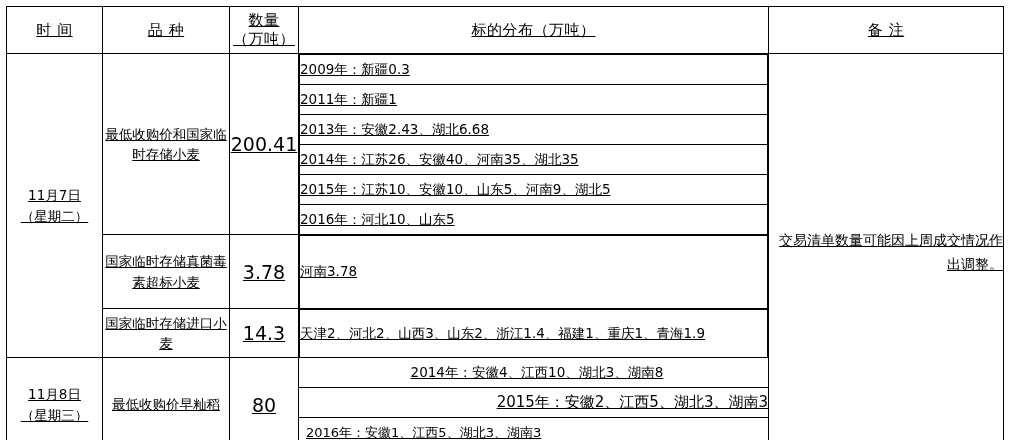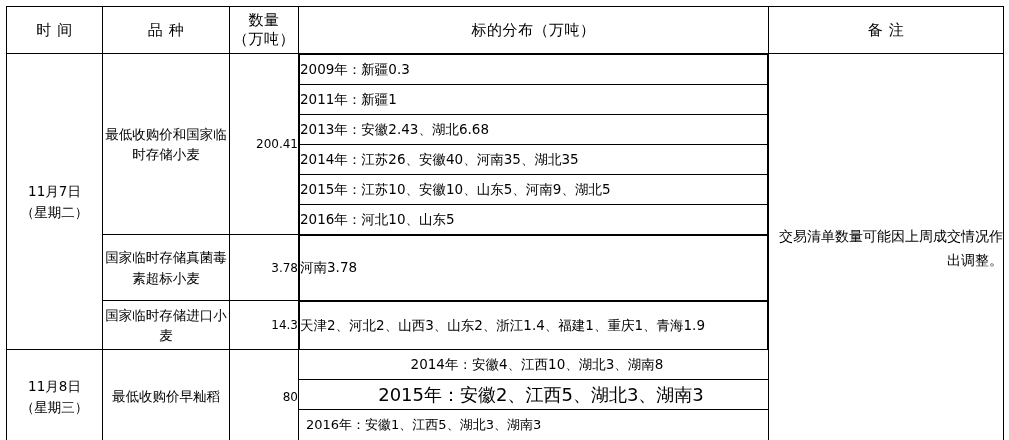--- a/index.html
+++ b/index.html
@@ -10,20 +10,21 @@
   body {
     font-family: "DejaVu Sans", "Liberation Sans", sans-serif;
     color: #000000;
   }
   .sheet {
     width: 1009px;
     height: 440px;
     position: relative;
     box-sizing: border-box;
     padding: 6px 6px 6px 6px;
+    text-decoration: underline;
   }
   table.grid {
     border-collapse: collapse;
     table-layout: fixed;
     width: 997px;
     border: 1px solid #000;
   }
   table.grid td, table.grid th {
     border: 1px solid #000;
     padding: 0;
@@ -50,22 +51,22 @@
   .cell-variety {
     text-align: center;
     font-size: 13.5px;
     line-height: 1.5;
     padding: 4px 6px 4px 8px;
   }
   .cell-variety.ctr {
     text-align: center;
   }
   .cell-qty {
-    text-align: right;
-    font-size: 12px;
+    text-align: center;
+    font-size: 19px;
   }
   .cell-note {
     text-align: right;
     font-size: 14px;
     font-weight: bold;
     line-height: 1.7;
     padding: 0 14px;
   }
   
   .dist {
@@ -151,21 +152,21 @@
         </td>
         <td class="cell-note" rowspan="7">交易清单数量可能因上周成交情况作出调整。</td>
       </tr>
       <tr>
         <td class="cell-variety ctr">国家临时存储真菌毒素超标小麦</td>
         <td class="cell-qty">3.78</td>
         <td class="dist-host">
           <table class="dist">
             <tbody>
                 <tr>
-                  <td style="height:64px">河南3.78</td>
+                  <td style="height:72px">河南3.78</td>
                 </tr>
           </tbody>
             </table>
         </td>
       </tr>
       <tr>
         <td class="cell-variety ctr">国家临时存储进口小麦</td>
         <td class="cell-qty">14.3</td>
         <td class="dist-host">
           <table class="dist">
@@ -181,20 +182,20 @@
       <tr>
         <td class="cell-date" rowspan="4">
           <div>11月8日</div>
           <div>（星期三）</div>
         </td>
         <td class="cell-variety" rowspan="4">最低收购价早籼稻</td>
         <td class="cell-qty" rowspan="4">80</td>
         <td style="padding:0 0 0 7px;font-size:13.5px;height:29px;text-align:center">2014年：安徽4、江西10、湖北3、湖南8</td>
       </tr>
       <tr>
-        <td style="padding:0 0 0 15px;font-size:18px;height:29px;text-align:center">2015年：安徽2、江西5、湖北3、湖南3</td>
+        <td style="padding:0 0 0 15px;font-size:15px;height:29px;text-align:right">2015年：安徽2、江西5、湖北3、湖南3</td>
       </tr>
       <tr>
         <td style="padding:0 0 4px 7px;font-size:13px;height:29px;text-align:left">2016年：安徽1、江西5、湖北3、湖南3</td>
       </tr>
     </tbody>
   </table>
 </div>
 
 </body></html>

